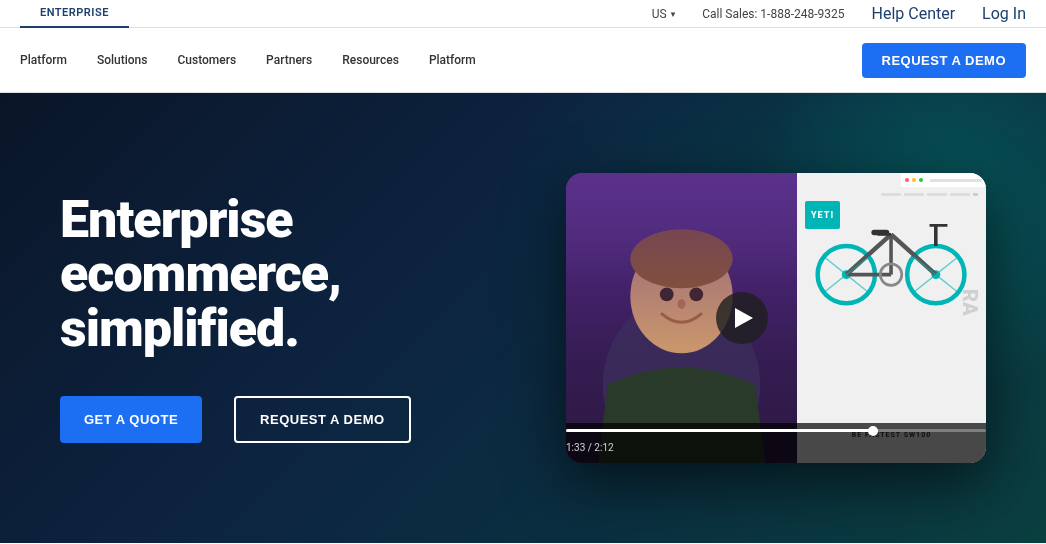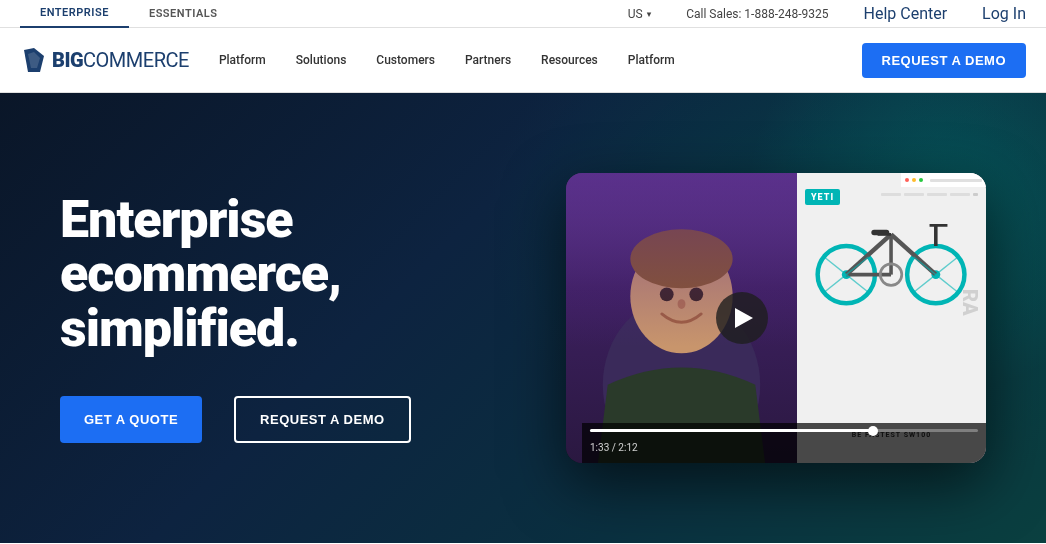--- a/index.html
+++ b/index.html
@@ -28,21 +28,21 @@
       letter-spacing: 0.5px;
       text-transform: uppercase;
     }
     .top-bar-tab.active {
       color: #1c3f6e;
       border-bottom: 2px solid #1c3f6e;
     }
     .top-bar-right {
       display: flex;
       align-items: center;
-      gap: 35px;
+      gap: 27px;
       font-size: 12px;
       color: #444;
     }
     .top-bar-right .locale {
       display: flex;
       align-items: center;
       gap: 4px;
       cursor: pointer;
     }
     .top-bar-right .locale-arrow {
@@ -216,27 +216,27 @@
       background: #f0f0f0;
       position: relative;
       display: flex;
       flex-direction: column;
       align-items: center;
       justify-content: center;
       overflow: hidden;
     }
     .yeti-badge {
       position: absolute;
-      top: 16px;
+      top: 28px;
       left: 8px;
       background: #00b5b5;
       color: #fff;
       font-size: 9px;
       font-weight: 800;
-      padding: 3px 6px;
+      padding: 9px 6px;
       border-radius: 2px;
       letter-spacing: 1px;
     }
     .bike-image {
       width: 90%;
       margin: auto;
     }
     .be-fastest {
       position: absolute;
       bottom: 24px;
@@ -279,23 +279,23 @@
       height: 0;
       border-top: 10px solid transparent;
       border-bottom: 10px solid transparent;
       border-left: 18px solid #fff;
       margin-left: 4px;
     }
     
     .video-controls {
       position: absolute;
       bottom: 0;
-      left: 16px; right: 0;
+      left: 0; right: 0;
       background: rgba(0,0,0,0.7);
-      padding: 6px 8px 8px;
+      padding: 6px 0 8px;
       z-index: 6;
     }
     .progress-bar {
       width: 100%;
       height: 3px;
       background: rgba(255,255,255,0.3);
       border-radius: 2px;
       position: relative;
       margin-bottom: 4px;
       cursor: pointer;
@@ -357,46 +357,34 @@
       pointer-events: none;
     }
   </style>
 </head>
 <body>
 
 <div class="top-bar">
   <div class="top-bar-left">
     <div class="top-bar-tab active">
       <span>ENTERPRISE</span>
-    </div>
-    <div class="top-bar-tab">
-      <span>ESSENTIALS</span>
     </div>
   </div>
   <div class="top-bar-right">
     <div class="locale">
       <span>US</span>
       <span class="locale-arrow">▾</span>
     </div>
     <span>Call Sales: 1-888-248-9325</span>
     <a>Help Center</a>
     <a>Log In</a>
   </div>
 </div>
 
 <div class="main-nav">
-  <div class="logo">
-    <svg class="logo-icon" viewBox="0 0 28 28">
-      <polygon points="4,4 14,2 24,10 20,26 8,26" fill="#1c3f6e"></polygon>
-      <polygon points="8,8 14,6 20,12 17,22 11,22" fill="#fff" opacity="0.15"></polygon>
-    </svg>
-    <span class="logo-text">
-      <span class="big" style="font-weight:900;">BIG</span><span class="commerce" style="font-weight:400;">COMMERCE</span>
-    </span>
-  </div>
   <div class="nav-links">
     <a class="nav-link">Platform</a>
     <a class="nav-link">Solutions</a>
     <a class="nav-link">Customers</a>
     <a class="nav-link">Partners</a>
     <a class="nav-link">Resources</a>
     <a class="nav-link">Platform</a>
   </div>
   <button class="nav-cta">REQUEST A DEMO</button>
 </div>

